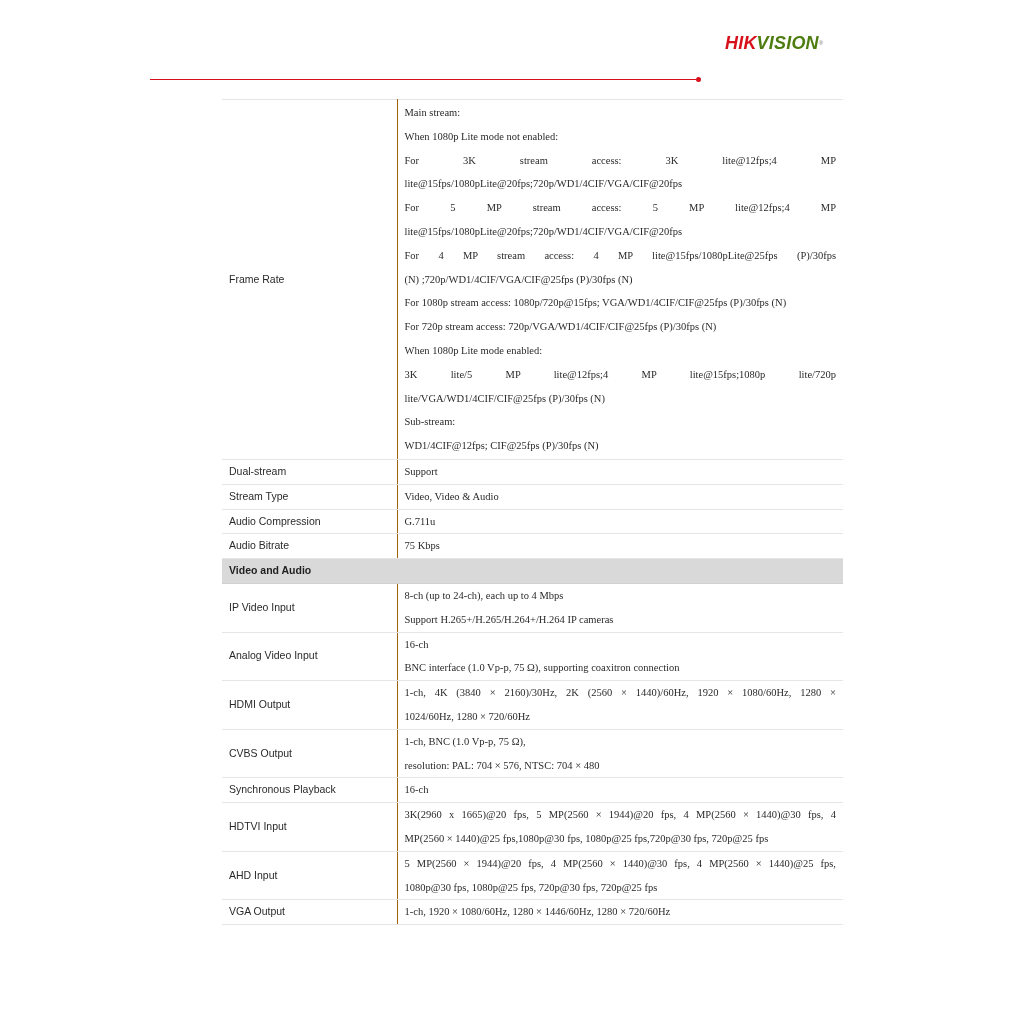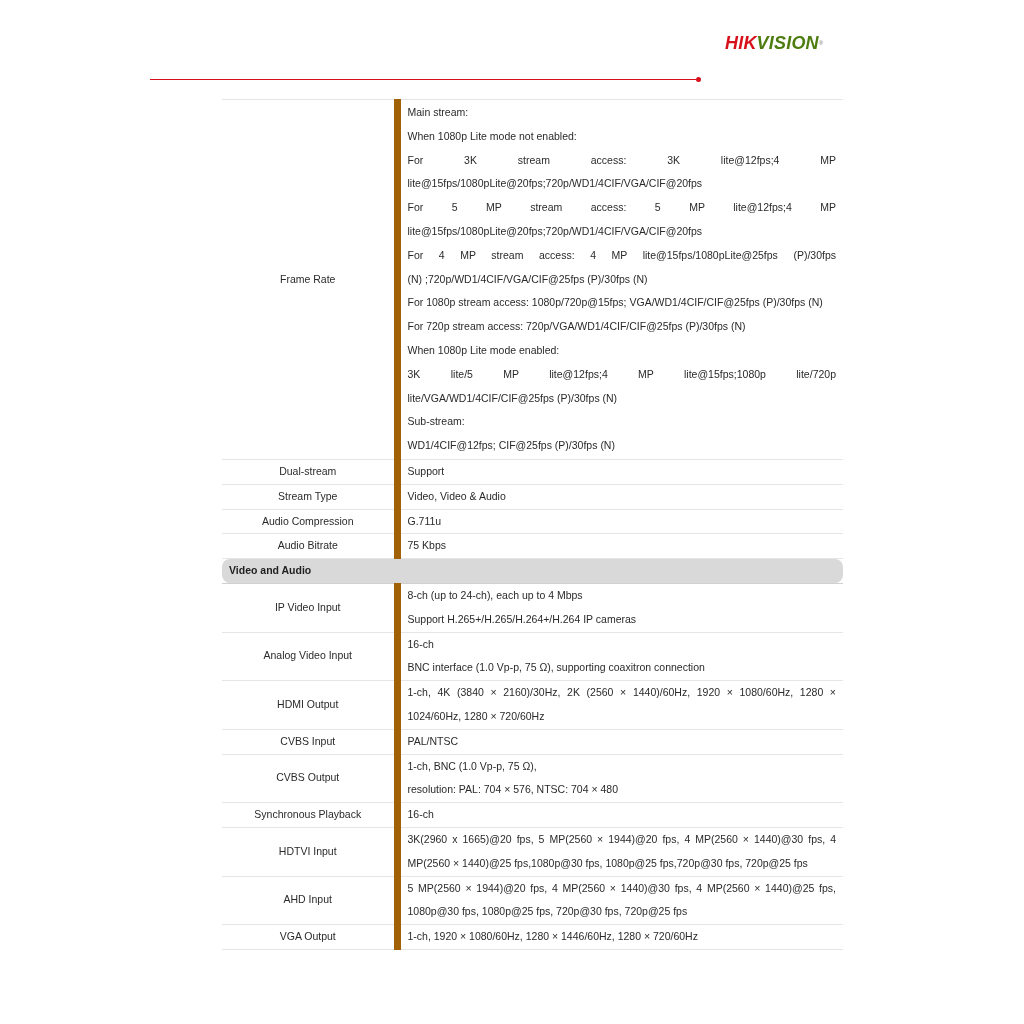--- a/index.html
+++ b/index.html
@@ -64,42 +64,41 @@
     table.spec col.c1 { width: 175px; }
     table.spec col.c2 { width: 446px; }
     table.spec td {
       border-top: 1px solid #e6e6e6;
       border-bottom: 1px solid #e6e6e6;
       vertical-align: middle;
       padding: 0 7px;
       line-height: 23.8px;
     }
     table.spec td.label {
-      border-right: 7px solid #a16207;
+      border-right: 1px solid #a16207;
       color: #2a2a2a;
-      text-align: center;
     }
     table.spec td.value {
       text-align: justify;
       color: #2a2a2a;
+      font-family: Liberation Serif, serif;
     }
     table.spec td.value div.line {
       display: block;
     }
     table.spec td.value div.line.justify {
       text-align: justify;
       text-align-last: justify;
     }
     table.spec tr.section td {
       background: #d9d9d9;
       font-weight: bold;
       color: #1f1f1f;
       border-top: 1px solid #d0d0d0;
       border-bottom: 1px solid #d0d0d0;
-      border-radius: 8px;
     }
     table.spec tr.framerate td.value {
       padding-top: 1px;
       padding-bottom: 1px;
     }
   </style>
 </head>
 <body>
 
 <div class="logo">
@@ -176,26 +175,20 @@
         </td>
       </tr>
       <tr>
         <td class="label">HDMI Output</td>
         <td class="value">
           <div class="line justify">1-ch, 4K (3840 × 2160)/30Hz, 2K (2560 × 1440)/60Hz, 1920 × 1080/60Hz, 1280 ×</div>
           <div class="line">1024/60Hz, 1280 × 720/60Hz</div>
         </td>
       </tr>
       <tr>
-        <td class="label">CVBS Input</td>
-        <td class="value">
-          <div class="line">PAL/NTSC</div>
-        </td>
-      </tr>
-      <tr>
         <td class="label">CVBS Output</td>
         <td class="value">
           <div class="line">1-ch, BNC (1.0 Vp-p, 75 Ω),</div>
           <div class="line">resolution: PAL: 704 × 576, NTSC: 704 × 480</div>
         </td>
       </tr>
       <tr>
         <td class="label">Synchronous Playback</td>
         <td class="value">
           <div class="line">16-ch</div>

